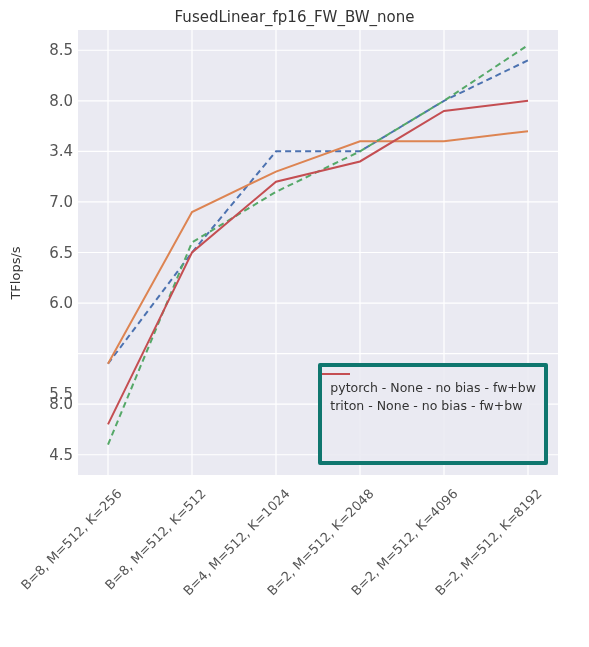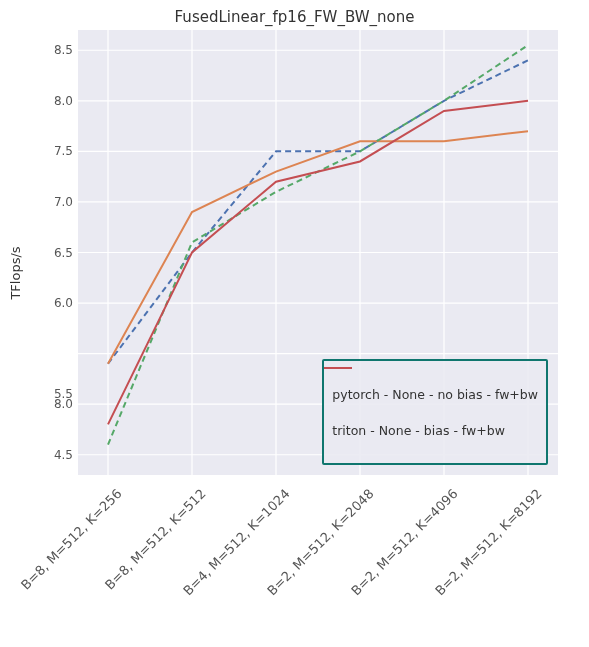--- a/index.html
+++ b/index.html
@@ -53,21 +53,21 @@
     position: absolute;
     left: 0;
     top: 30px;
     width: 73px;
     height: 445px;
   }
   .ytick-label {
     position: absolute;
     right: 0;
     transform: translateY(-50%);
-    font-size: 12px;
+    font-size: 15px;
     color: #555;
     text-align: right;
     width: 73px;
   }
   .xtick-labels {
     position: absolute;
     top: 480px;
     left: 78px;
     width: 480px;
     height: 160px;
@@ -77,23 +77,23 @@
     font-size: 13px;
     color: #555;
     white-space: nowrap;
     transform: translate(-50%, 0) rotate(-45deg);
     transform-origin: top right;
     text-align: right;
   }
   .legend {
     position: absolute;
     background: rgba(234,234,242,0.9);
-    border: 2px solid #0f766e;
+    border: 4px solid #0f766e;
     border-radius: 2px;
-    padding: 24px 8px;
+    padding: 11px 8px;
     font-size: 12.5px;
     color: #333;
     text-align: right;
   }
   .legend-row {
     display: flex;
     align-items: center;
     gap: 6px;
     height: 18px;
   }
@@ -112,21 +112,21 @@
 
   <div class="ylabel">TFlops/s</div>
 
   <div class="ytick-labels">
       <div class="ytick-label" style="top: 424.773px;">4.5</div>
       <div class="ytick-label" style="top: 374.205px;">8.0</div>
       <div class="ytick-label" style="top: 323.636px; margin-top: 40px;">5.5</div>
       <div class="ytick-label" style="top: 273.068px;">6.0</div>
       <div class="ytick-label" style="top: 222.5px; padding-left: 32px;">6.5</div>
       <div class="ytick-label" style="top: 171.932px; margin-left: 40px;">7.0</div>
-      <div class="ytick-label" style="top: 121.364px;">7.5</div>
+      <div class="ytick-label" style="top: 121.364px;">3.4</div>
       <div class="ytick-label" style="top: 70.7955px; margin-left: 35px;">8.0</div>
       <div class="ytick-label" style="top: 20.2273px;">8.5</div>
     </div>
 
   <div class="plot">
     <svg width="480" height="445">
         <line x1="0" y1="424.77272727272725" x2="480" y2="424.77272727272725" stroke="#ffffff" stroke-width="1.2" fill="none"></line>
         <line x1="0" y1="374.20454545454544" x2="480" y2="374.20454545454544" stroke="#ffffff" stroke-width="1.2" fill="none"></line>
         <line x1="0" y1="323.6363636363636" x2="480" y2="323.6363636363636" stroke="#ffffff" stroke-width="1.2" fill="none"></line>
         <line x1="0" y1="273.06818181818176" x2="480" y2="273.06818181818176" stroke="#ffffff" stroke-width="1.2" fill="none"></line>
@@ -148,28 +148,33 @@
       </svg>
     <div class="legend" style="right: 10px; bottom: 10px;">
         <div class="legend-row">
           <svg width="28" height="14" class="legend-swatch">
             <line x1="0" y1="7" x2="28" y2="7" stroke="#4c72b0" stroke-width="2" stroke-dasharray="6,4" fill="none"></line>
           </svg>
           <span>pytorch - None - no bias - fw+bw</span>
         </div>
         <div class="legend-row">
           <svg width="28" height="14" class="legend-swatch">
+            <line x1="0" y1="7" x2="28" y2="7" stroke="#dd8452" stroke-width="2" fill="none"></line>
+          </svg>
+          <span>triton  - None - no bias - fw+bw</span>
+        </div>
+        <div class="legend-row">
+          <svg width="28" height="14" class="legend-swatch">
             <line x1="0" y1="7" x2="28" y2="7" stroke="#55a868" stroke-width="2" stroke-dasharray="6,4" fill="none"></line>
           </svg>
         </div>
         <div class="legend-row">
           <svg width="28" height="14" class="legend-swatch">
             <line x1="0" y1="7" x2="28" y2="7" stroke="#c44e52" stroke-width="2" fill="none"></line>
           </svg>
-          <span>triton  - None -  bias - fw+bw</span>
         </div>
       </div>
   </div>
 
   <div class="xtick-labels">
       <div class="xtick-label" style="left: 26px; top: 6px; transform-origin: right top; transform: rotate(-45deg); text-align: right; margin-left: -140px; width: 150px;">B=8, M=512, K=256</div>
       <div class="xtick-label" style="left: 110px; top: 6px; transform-origin: right top; transform: rotate(-45deg); text-align: right; margin-left: -140px; width: 150px;">B=8, M=512, K=512</div>
       <div class="xtick-label" style="left: 194px; top: 6px; transform-origin: right top; transform: rotate(-45deg); text-align: right; margin-left: -140px; width: 150px;">B=4, M=512, K=1024</div>
       <div class="xtick-label" style="left: 278px; top: 6px; transform-origin: right top; transform: rotate(-45deg); text-align: right; margin-left: -140px; width: 150px;">B=2, M=512, K=2048</div>
       <div class="xtick-label" style="left: 362px; top: 6px; transform-origin: right top; transform: rotate(-45deg); text-align: right; margin-left: -140px; width: 150px;">B=2, M=512, K=4096</div>

